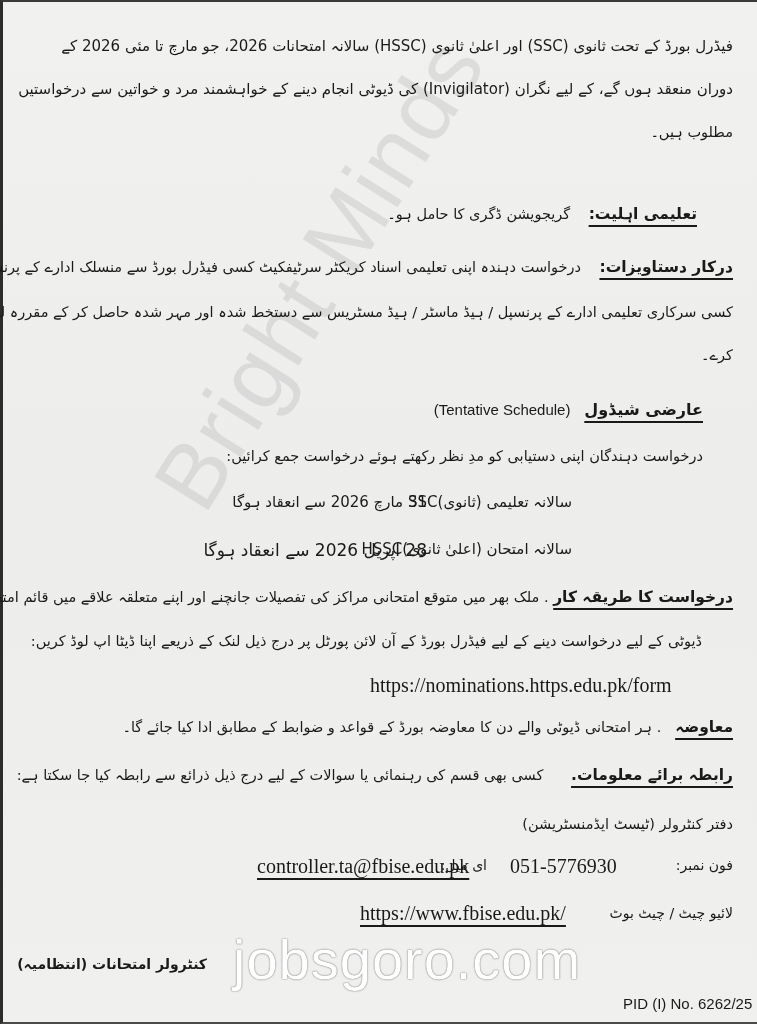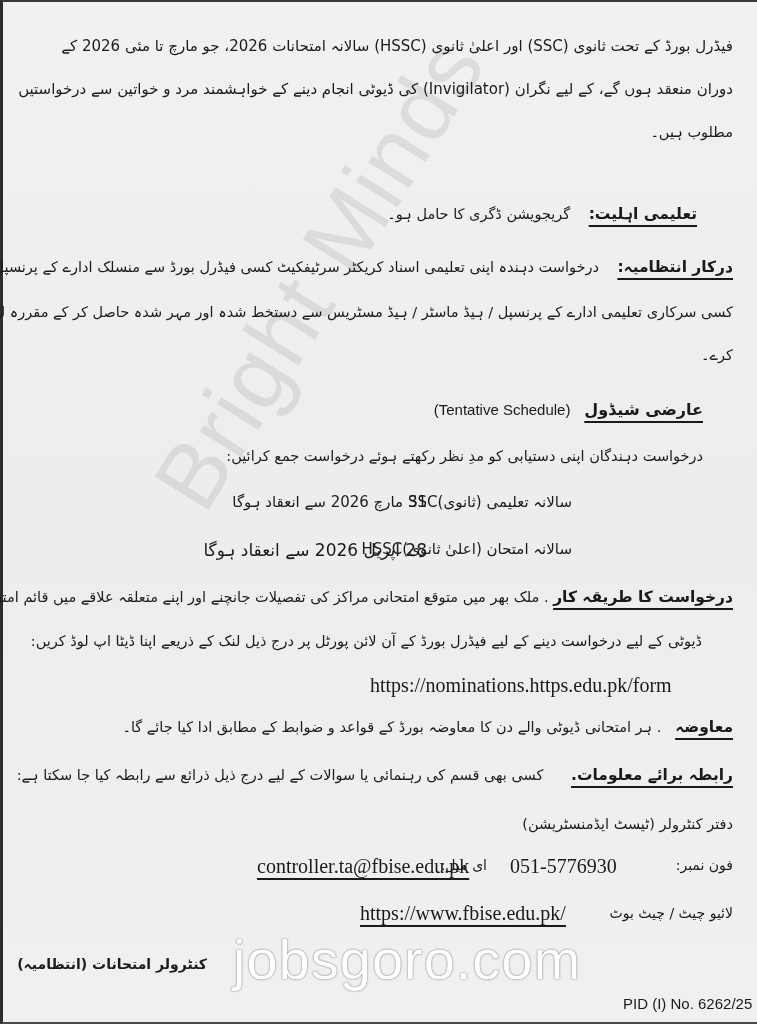--- a/index.html
+++ b/index.html
@@ -59,21 +59,21 @@
   <div class="urdu" style="right:24px; top:123px;">مطلوب ہیں۔</div>
 
 
   <div class="urdu" style="right:60px; top:205px;">
     <span class="lbl">تعلیمی اہلیت:</span>
     &nbsp;&nbsp;
     <span>گریجویشن ڈگری کا حامل ہو۔</span>
   </div>
 
   <div class="urdu" style="right:24px; top:258px;">
-    <span class="lbl">درکار انتظامیہ:</span>
+    <span class="lbl">درکار دستاویزات:</span>
     &nbsp;&nbsp;
     <span>درخواست دہندہ اپنی تعلیمی اسناد کریکٹر سرٹیفکیٹ کسی فیڈرل بورڈ سے منسلک ادارے کے پرنسپل یا</span>
   </div>
   <div class="urdu" style="right:24px; top:303px;">کسی سرکاری تعلیمی ادارے کے پرنسپل / ہیڈ ماسٹر / ہیڈ مسٹریس سے دستخط شدہ اور مہر شدہ حاصل کر کے مقررہ لنک پر اپ لوڈ</div>
   <div class="urdu" style="right:24px; top:346px;">کرے۔</div>
 
   <div class="urdu" style="right:54px; top:400px;">
     <span class="lbl" style="font-size:16px;">عارضی شیڈول</span>
     &nbsp;
     <span class="ensans" style="font-size:15px; font-weight:normal; direction:ltr; unicode-bidi:isolate;">(Tentative Schedule)</span>

